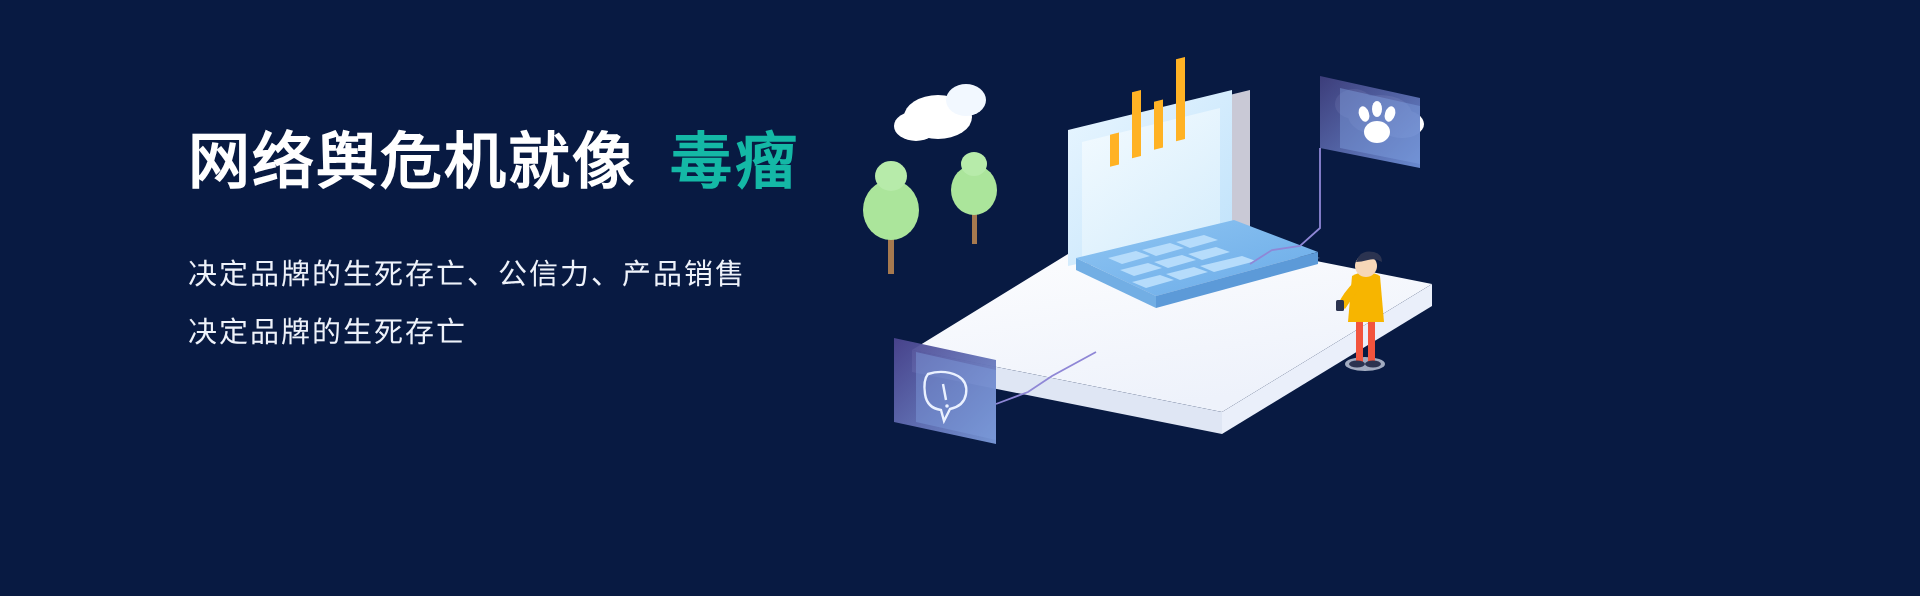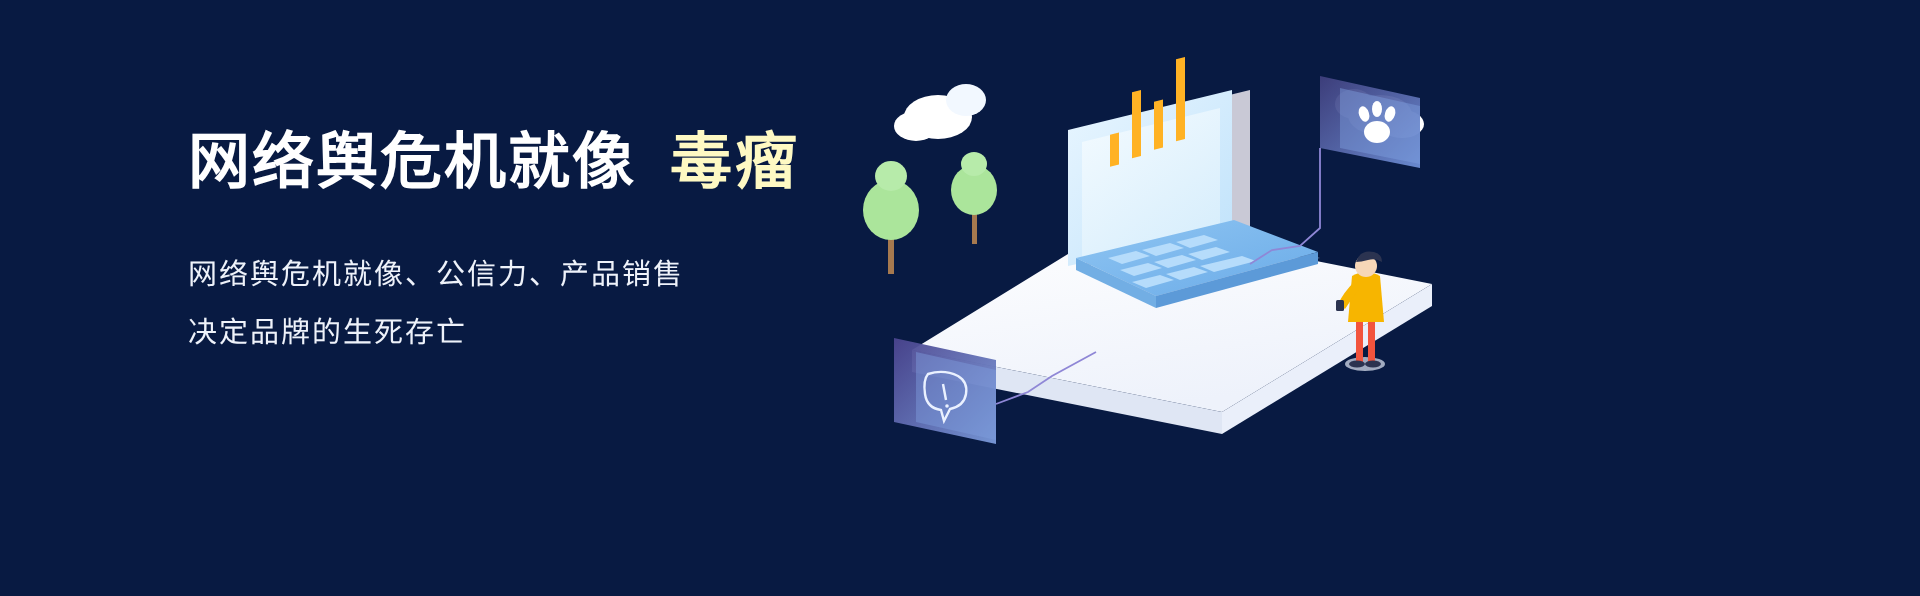--- a/index.html
+++ b/index.html
@@ -64,25 +64,25 @@
 </style>
 </head>
 <body>
 
 <div class="banner" style="background: rgb(8, 26, 66);">
 
   <div class="copy">
 
     <div class="headline">
       <span class="hl-main" style="color: rgb(255, 255, 255);">网络舆危机就像</span>
-      <span class="hl-accent" style="color: #fef9c3;">毒瘤</span>
+      <span class="hl-accent" style="color: #14b8a6;">毒瘤</span>
     </div>
 
     <div class="sub">
-      <div class="sub-line" style="color: rgb(238, 242, 250);">网络舆危机就像、公信力、产品销售</div>
+      <div class="sub-line" style="color: rgb(238, 242, 250);">决定品牌的生死存亡、公信力、产品销售</div>
       <div class="sub-line" style="color: rgb(238, 242, 250); font-family: Liberation Serif, serif;">决定品牌的生死存亡</div>
     </div>
 
   </div>
 
   <div class="art">
     <svg viewBox="0 0 640 420" xmlns="http://www.w3.org/2000/svg">
       <defs>
         <linearGradient id="gScreen" x1="0" y1="0" x2="1" y2="1">
           <stop offset="0" stop-color="#e9f6ff"></stop>

